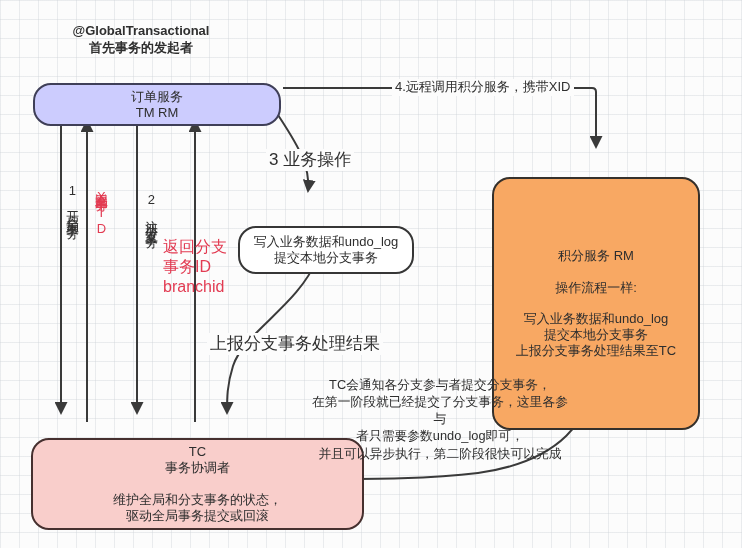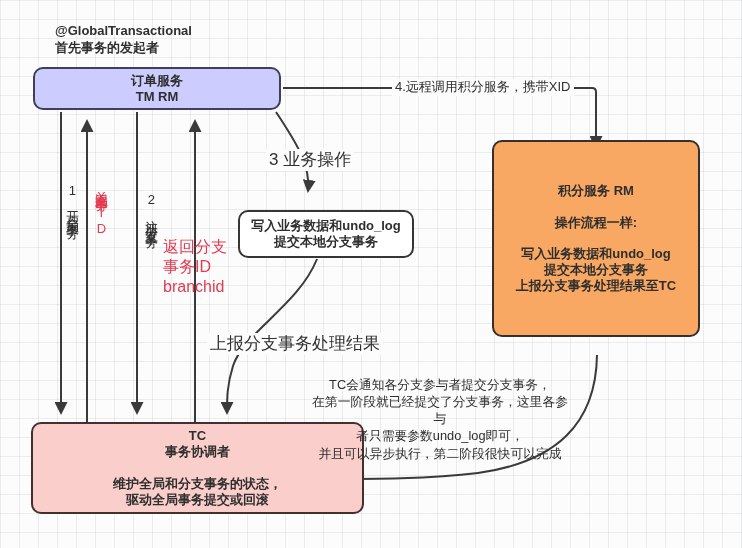--- a/index.html
+++ b/index.html
@@ -8,35 +8,36 @@
     position:relative;width:742px;height:548px;overflow:hidden;
     background-color:#fcfcfc;
     background-image:
       linear-gradient(to right, rgba(206,211,217,.40) 1px, transparent 1px),
       linear-gradient(to bottom, rgba(206,211,217,.40) 1px, transparent 1px);
     background-size:19px 19px;
   }
   svg.wires{position:absolute;left:0;top:0;z-index:1;}
   .node{
     position:absolute;z-index:2;box-sizing:border-box;
-    border:2px solid #3a3a46;border-radius:10px;
+    border:2px solid #3a3a46;border-radius:18px;
     display:flex;align-items:center;justify-content:center;text-align:center;
-    font-size:13px;font-weight:bold;color:#2e2e2e;line-height:1.22;
+    font-size:13px;font-weight:normal;color:#2e2e2e;line-height:1.22;
     white-space:pre-line;
+    margin-top:16px;
   }
   .node-order   {left:33px; top:67px;  width:248px;height:43px; background:#ccccfe;border-color:#3f3f58;}
   .node-undo    {left:238px;top:210px; width:176px;height:48px; background:#ffffff;border-color:#363636;}
-  .node-points  {left:492px;top:140px; width:208px;height:197px;background:#f8a863;border-color:#35302b;}
+  .node-points  {left:492px;top:161px; width:208px;height:253px;background:#f8a863;border-color:#35302b;}
   .node-tc      {left:31px; top:422px; width:333px;height:92px; background:#f9cecb;border-color:#46302f;}
   .lbl{
     position:absolute;z-index:3;color:#2f2f2f;font-size:17px;line-height:1.3;
     white-space:pre-line;
   }
   .lbl-bg{background:#fcfcfc;padding:0 3px;}
-  .note{left:55px;top:23px;width:172px;text-align:left;font-weight:bold;font-size:13px;}
+  .note{left:55px;top:23px;width:172px;text-align:center;font-weight:bold;font-size:13px;}
   .vert{
     writing-mode:vertical-rl;text-orientation:upright;
     letter-spacing:3px;font-size:13px;
   }
   .red{color:#e23b52;}
   .lbl-open    {left:63px; top:183px;}
   .lbl-xid     {left:92px; top:183px;letter-spacing:1px;}
   .lbl-register{left:142px;top:192px;}
   .lbl-branchid{left:163px;top:237px;width:64px;font-size:16px;line-height:1.25;}
   .lbl-busop   {left:266px;top:149px;}

